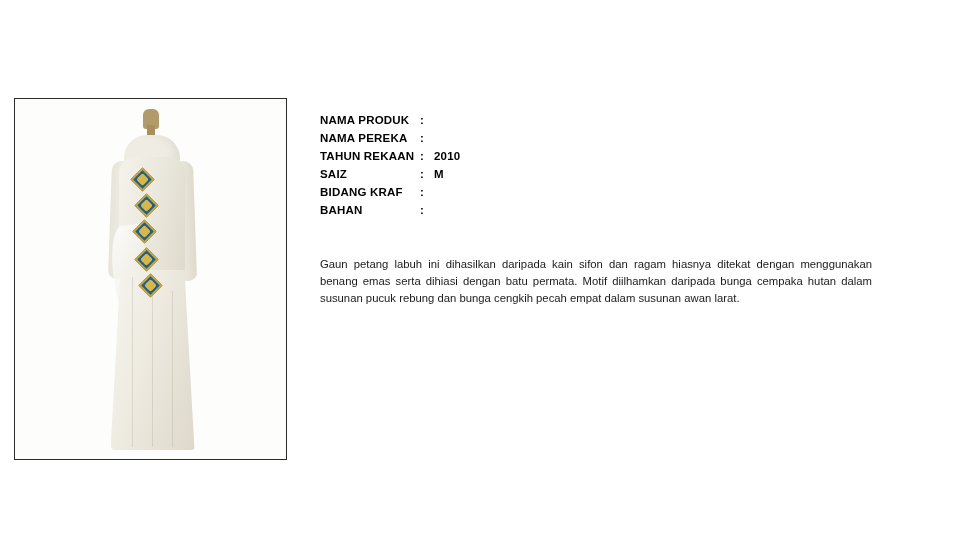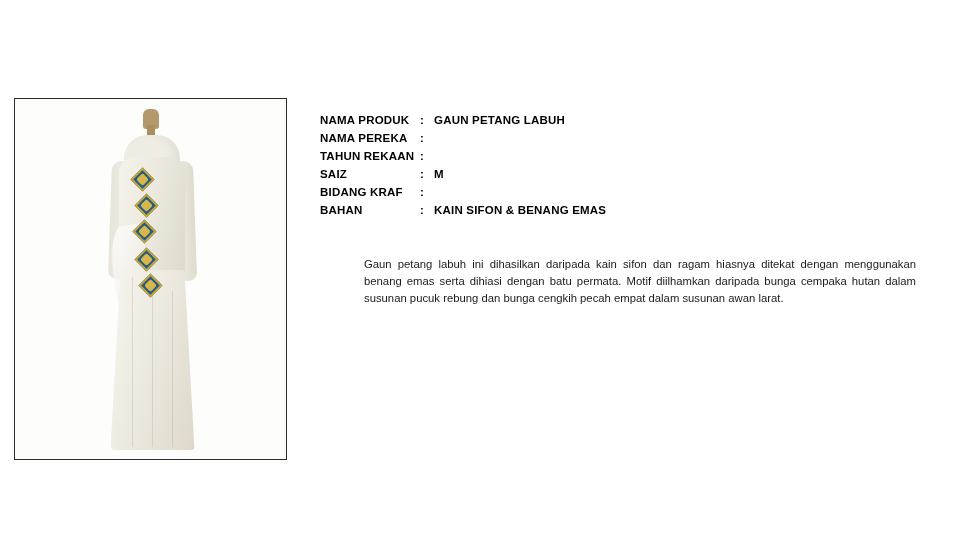--- a/index.html
+++ b/index.html
@@ -187,21 +187,20 @@
   
   .description {
     position: absolute;
     left: 320px;
     top: 245px;
     width: 552px;
     font-size: 11.3px;
     line-height: 17px;
     text-align: justify;
     color: #1a1a1a;
-    margin-left: 44px;
   }
 
   
   .corner-mark {
     position: absolute;
     left: 2px;
     bottom: 6px;
     font-size: 12px;
     color: #555;
     transform: rotate(-90deg);
@@ -235,48 +234,47 @@
         <div class="motif m5"></div>
       </div>
     </div>
   </div>
 
   <div class="spec-block">
 
     <div class="spec-row">
       <span class="spec-label">NAMA PRODUK</span>
       <span class="spec-colon">:</span>
-      <span class="spec-value">GAUN PETANG LABUH</span>
     </div>
 
     <div class="spec-row">
       <span class="spec-label">NAMA PEREKA</span>
       <span class="spec-colon">:</span>
     </div>
 
     <div class="spec-row">
       <span class="spec-label">TAHUN REKAAN</span>
       <span class="spec-colon">:</span>
+      <span class="spec-value">2010</span>
     </div>
 
     <div class="spec-row">
       <span class="spec-label">SAIZ</span>
       <span class="spec-colon">:</span>
       <span class="spec-value">M</span>
     </div>
 
     <div class="spec-row">
       <span class="spec-label">BIDANG KRAF</span>
       <span class="spec-colon">:</span>
     </div>
 
     <div class="spec-row">
       <span class="spec-label">BAHAN</span>
       <span class="spec-colon">:</span>
-      <span class="spec-value">KAIN SIFON &amp; BENANG EMAS</span>
     </div>
 
   </div>
 
   <p class="description">Gaun petang labuh ini dihasilkan daripada kain sifon dan ragam hiasnya ditekat dengan menggunakan benang emas serta dihiasi dengan batu permata. Motif diilhamkan daripada bunga cempaka hutan dalam susunan pucuk rebung dan bunga cengkih pecah empat dalam susunan awan larat.</p>
 
   <div class="corner-mark">1.CO</div>
 
 </div>
 

